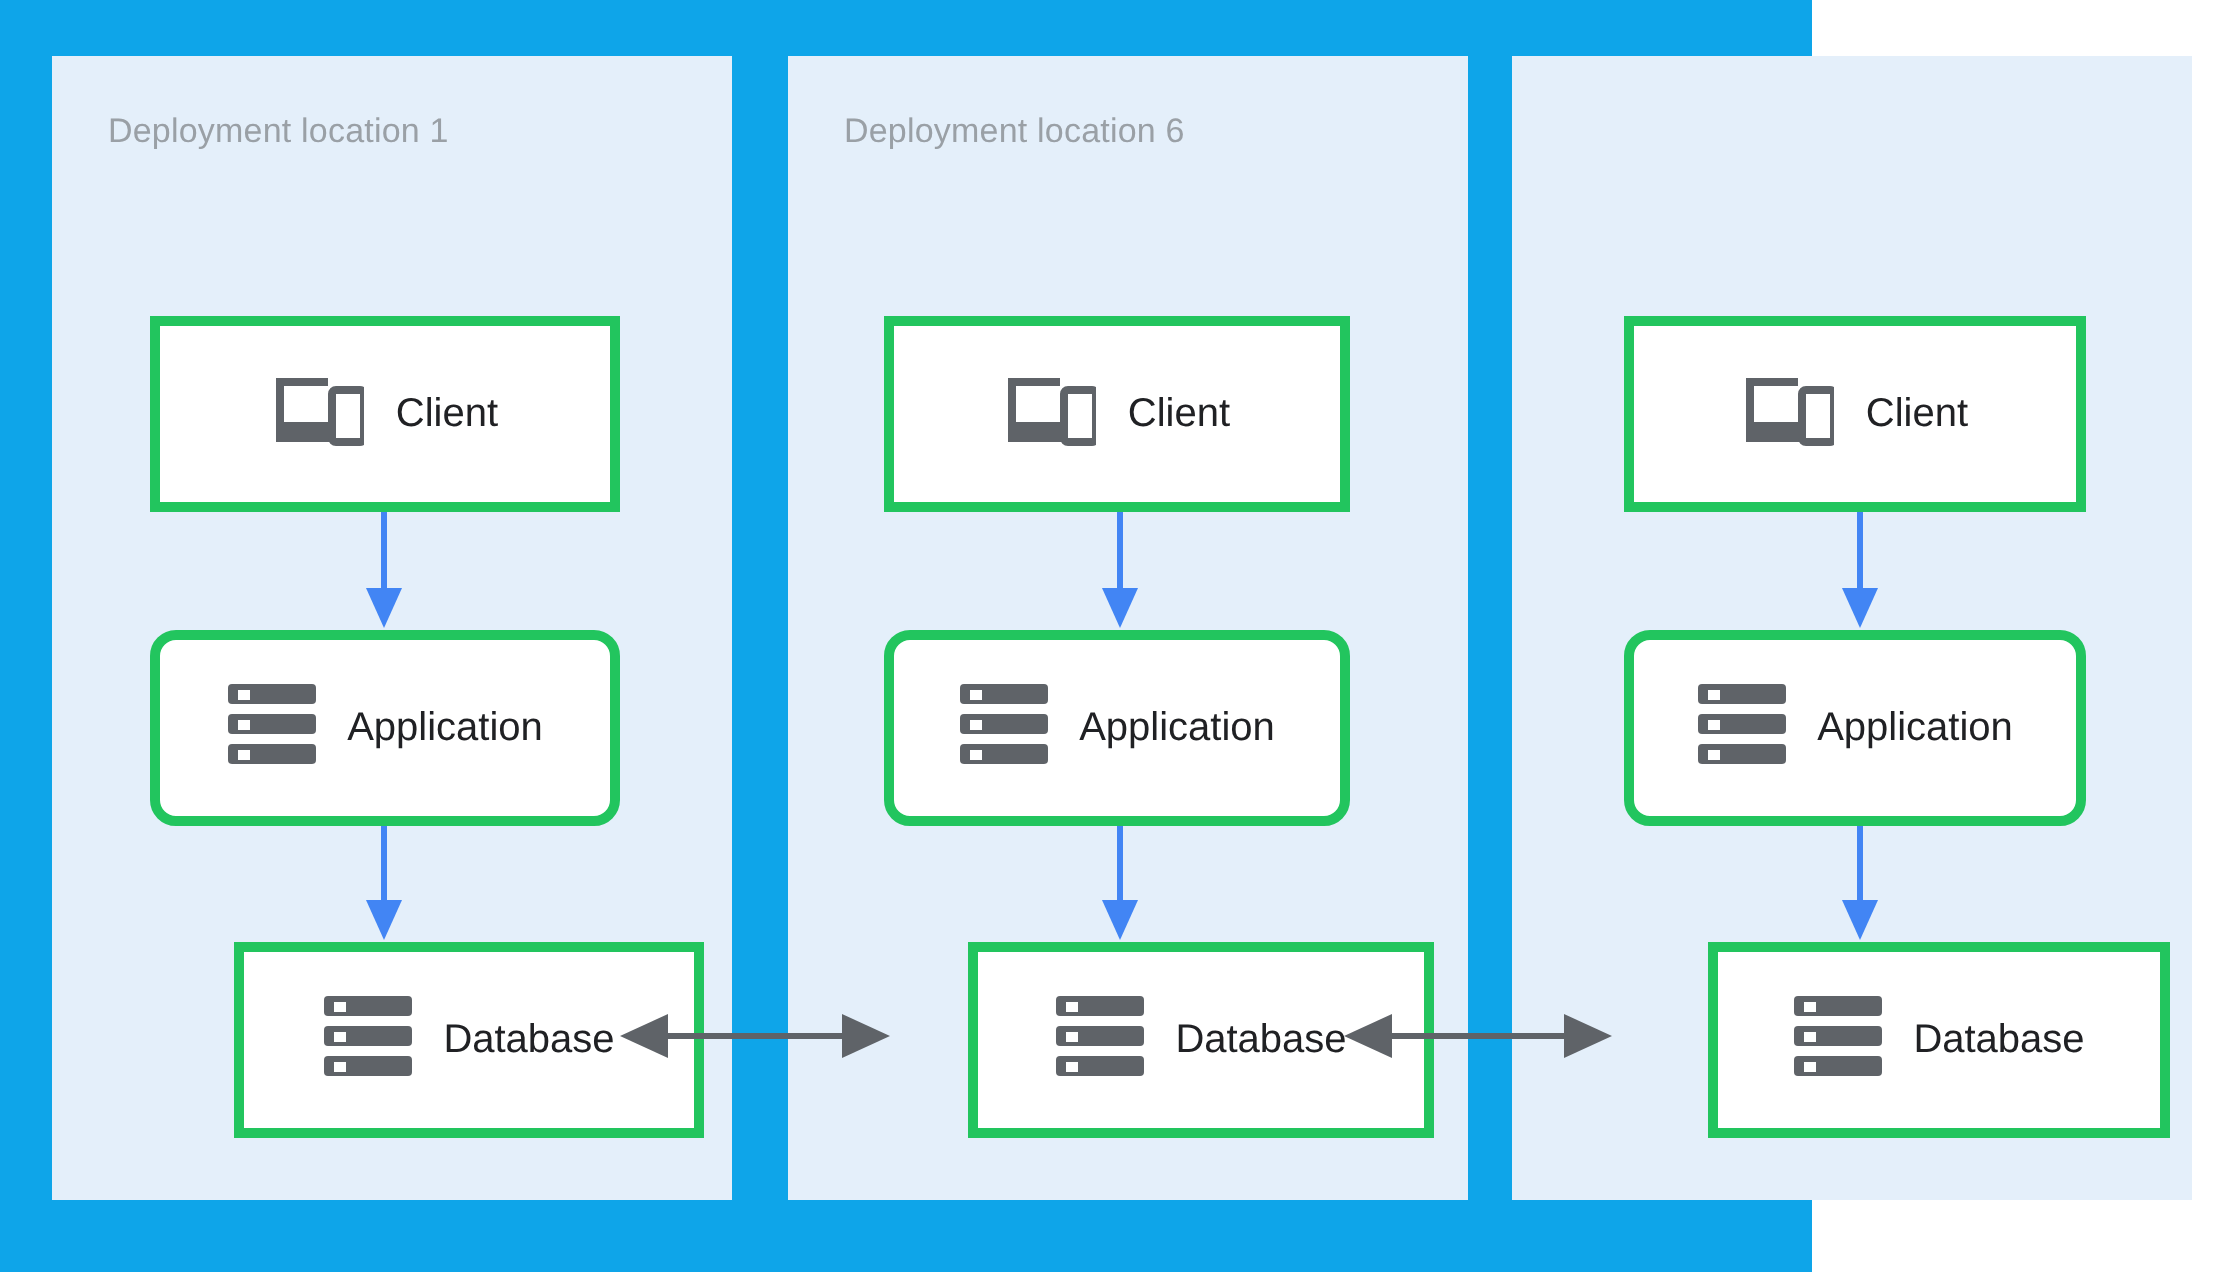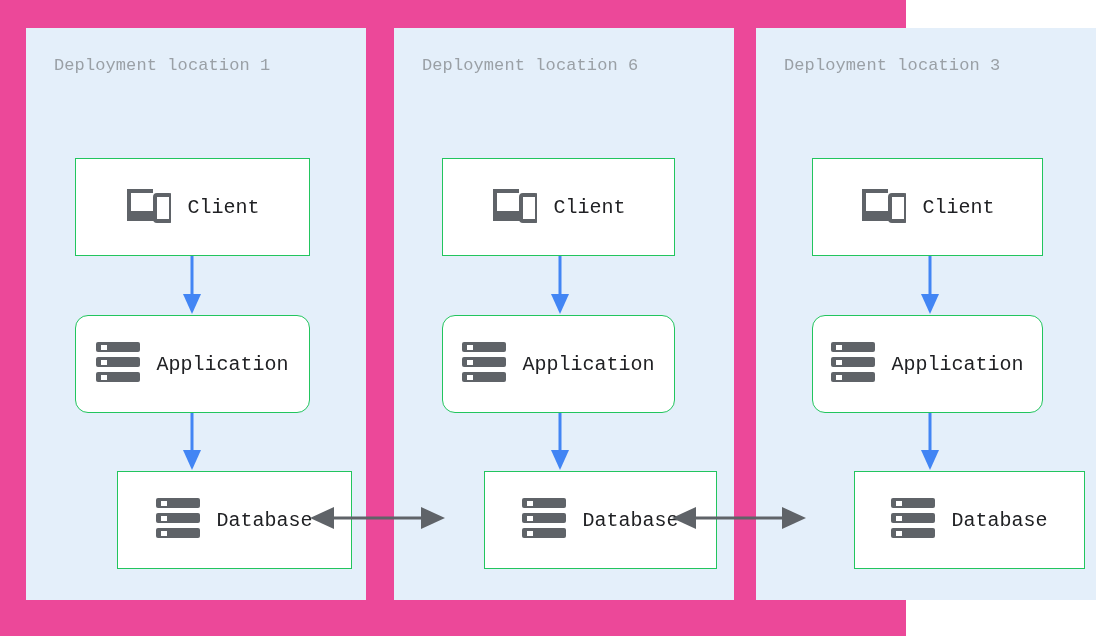--- a/index.html
+++ b/index.html
@@ -11,22 +11,21 @@
     width: 1120px;
     height: 636px;
     font-family: "Liberation Sans", sans-serif;
     overflow: hidden;
   }
 
   .canvas {
     position: relative;
     width: 906px;
     height: 636px;
-    background: #ec4899;
-    font-family: Liberation Mono, monospace;
+    background: #0ea5e9;
   }
 
   
   .zone {
     position: absolute;
     top: 28px;
     width: 340px;
     height: 572px;
     background: #e4effa;
     box-sizing: border-box;
@@ -43,21 +42,21 @@
     color: #9aa0a6;
     letter-spacing: 0.1px;
     white-space: nowrap;
   }
 
   
   .node {
     position: absolute;
     box-sizing: border-box;
     background: #ffffff;
-    border: 1px solid #22c55e;
+    border: 5px solid #22c55e;
     display: flex;
     align-items: center;
     justify-content: center;
     gap: 16px;
     height: 98px;
   }
   .node-label {
     font-size: 20px;
     color: #202124;
     white-space: nowrap;
@@ -211,21 +210,20 @@
           <rect x="5" y="5" width="6" height="5" fill="#ffffff"></rect>
           <rect x="5" y="20" width="6" height="5" fill="#ffffff"></rect>
           <rect x="5" y="35" width="6" height="5" fill="#ffffff"></rect>
         </svg>
       </span>
       <span class="node-label">Database</span>
     </div>
   </div>
 
   <div class="zone zone-3">
-    <div class="zone-title">Deployment location 3</div>
 
     <div class="node w-231 row-client">
       <span class="icon">
         <svg width="46" height="36" viewBox="0 0 46 36">
           <path d="M2 2 h26 v4 h-22 v18 h22 v4 h-26 z" fill="#5f6368"></path>
           <rect x="2" y="28" width="28" height="6" fill="#5f6368"></rect>
           <rect x="30" y="8" width="16" height="26" rx="2" fill="none" stroke="#5f6368" stroke-width="4"></rect>
         </svg>
       </span>
       <span class="node-label">Client</span>

